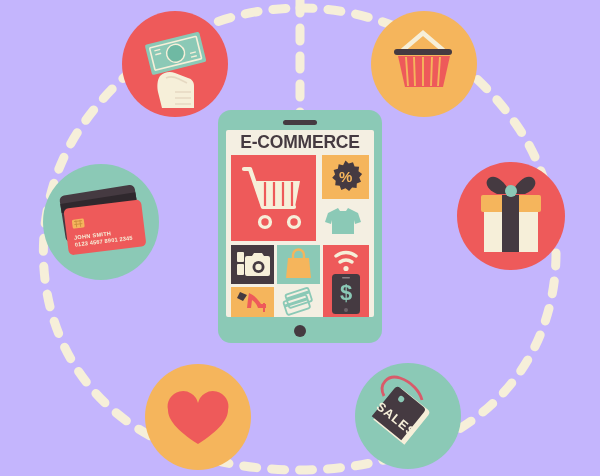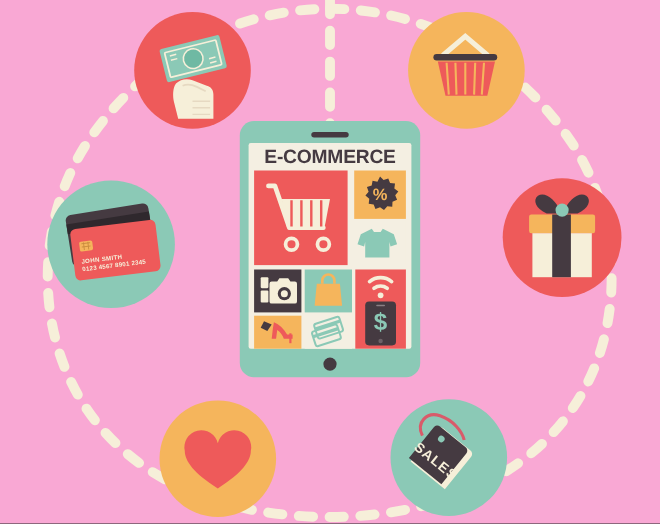--- a/index.html
+++ b/index.html
@@ -7,21 +7,21 @@
     padding: 0;
     background: #453A41;
   }
   body {
     font-family: "Liberation Sans", sans-serif;
   }
   #stage {
     position: relative;
     width: 600px;
     height: 476px;
-    background: #f9a8d4;
+    background: #c4b5fd;
     overflow: hidden;
   }
   #stage svg.layer {
     position: absolute;
     left: 0;
     top: 0;
     width: 600px;
     height: 476px;
     display: block;
   }

